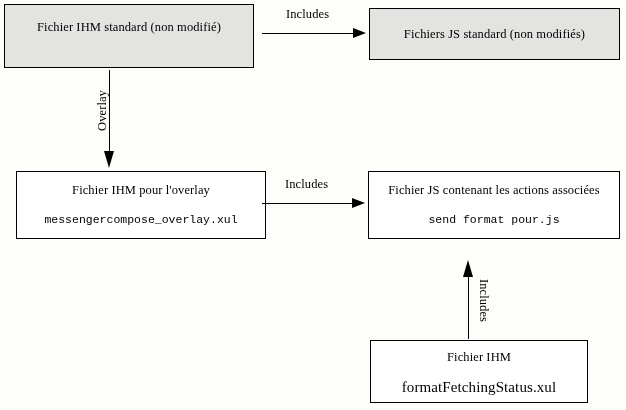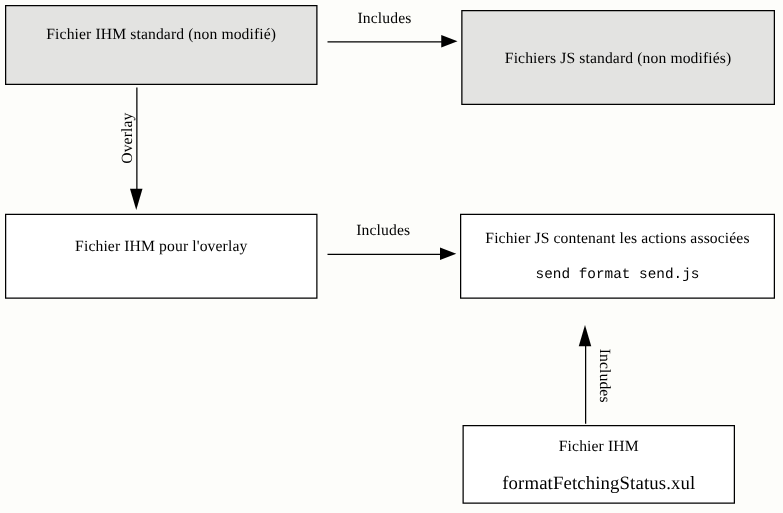--- a/index.html
+++ b/index.html
@@ -50,22 +50,22 @@
   .node .fname.serif {
     font-family: "Liberation Serif", serif;
     font-size: 15px;
     letter-spacing: 0.1px;
   }
   .gap-1 { height: 18px; }
   .gap-2 { height: 16px; }
 
   
   #box-standard-ui    { left: 4px;   top: 4px;   width: 250px; height: 64px; }
-  #box-standard-js    { left: 369px; top: 8px;   width: 251px; height: 76px; }
-  #box-overlay-ui     { left: 4px;   top: 171px; width: 250px; height: 68px; }
+  #box-standard-js    { left: 369px; top: 8px;   width: 251px; height: 52px; }
+  #box-overlay-ui     { left: 16px;   top: 171px; width: 250px; height: 68px; }
   #box-actions-js     { left: 368px; top: 171px; width: 252px; height: 68px; }
   #box-fetching-ui    { left: 370px; top: 340px; width: 218px; height: 63px; }
 
   
   .arrow-h {
     position: absolute;
     height: 11px;
   }
   .arrow-h .shaft {
     position: absolute;
@@ -166,26 +166,27 @@
     <span class="gap-1"></span>
   </div>
 
   <div class="node shaded" id="box-standard-js">
     <span class="title">Fichiers JS standard (non modifiés)</span>
   </div>
 
   <div class="node" id="box-overlay-ui">
     <span class="title">Fichier IHM pour l'overlay</span>
     <span class="gap-2"></span>
+    <span class="fname">messengercompose_overlay.xul</span>
   </div>
 
   <div class="node" id="box-actions-js">
     <span class="title">Fichier JS contenant les actions associées</span>
     <span class="gap-2"></span>
-    <span class="fname">send  format  send.js</span>
+    <span class="fname">send  format  pour.js</span>
   </div>
 
   <div class="node" id="box-fetching-ui">
     <span class="title">Fichier IHM</span>
     <span class="gap-2"></span>
     <span class="fname serif">formatFetchingStatus.xul</span>
   </div>
 
   <div class="arrow-h" id="arrow-includes-top">
     <span class="shaft"></span>

